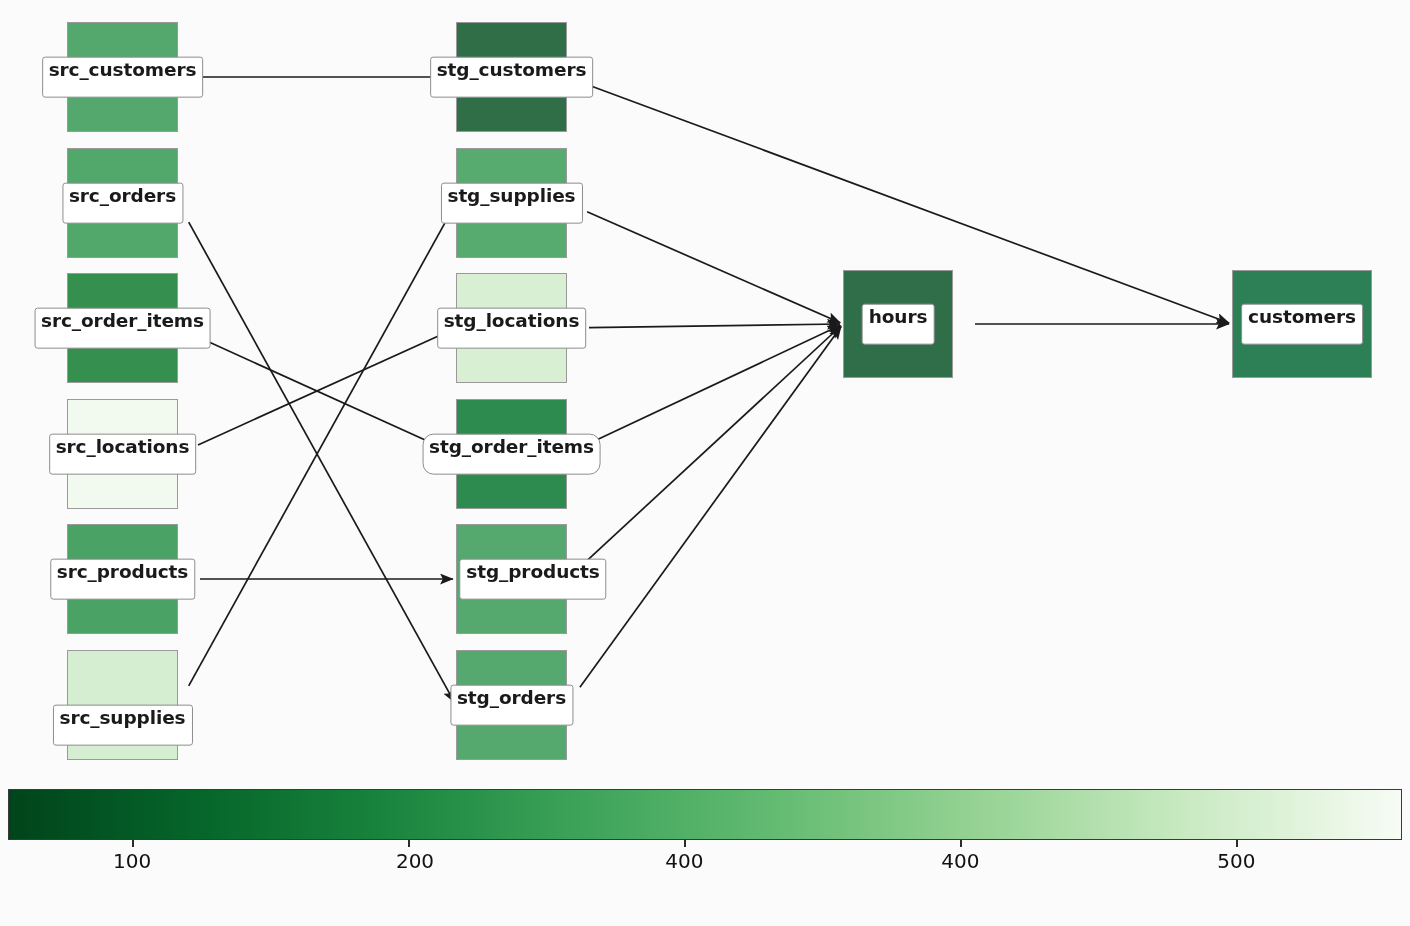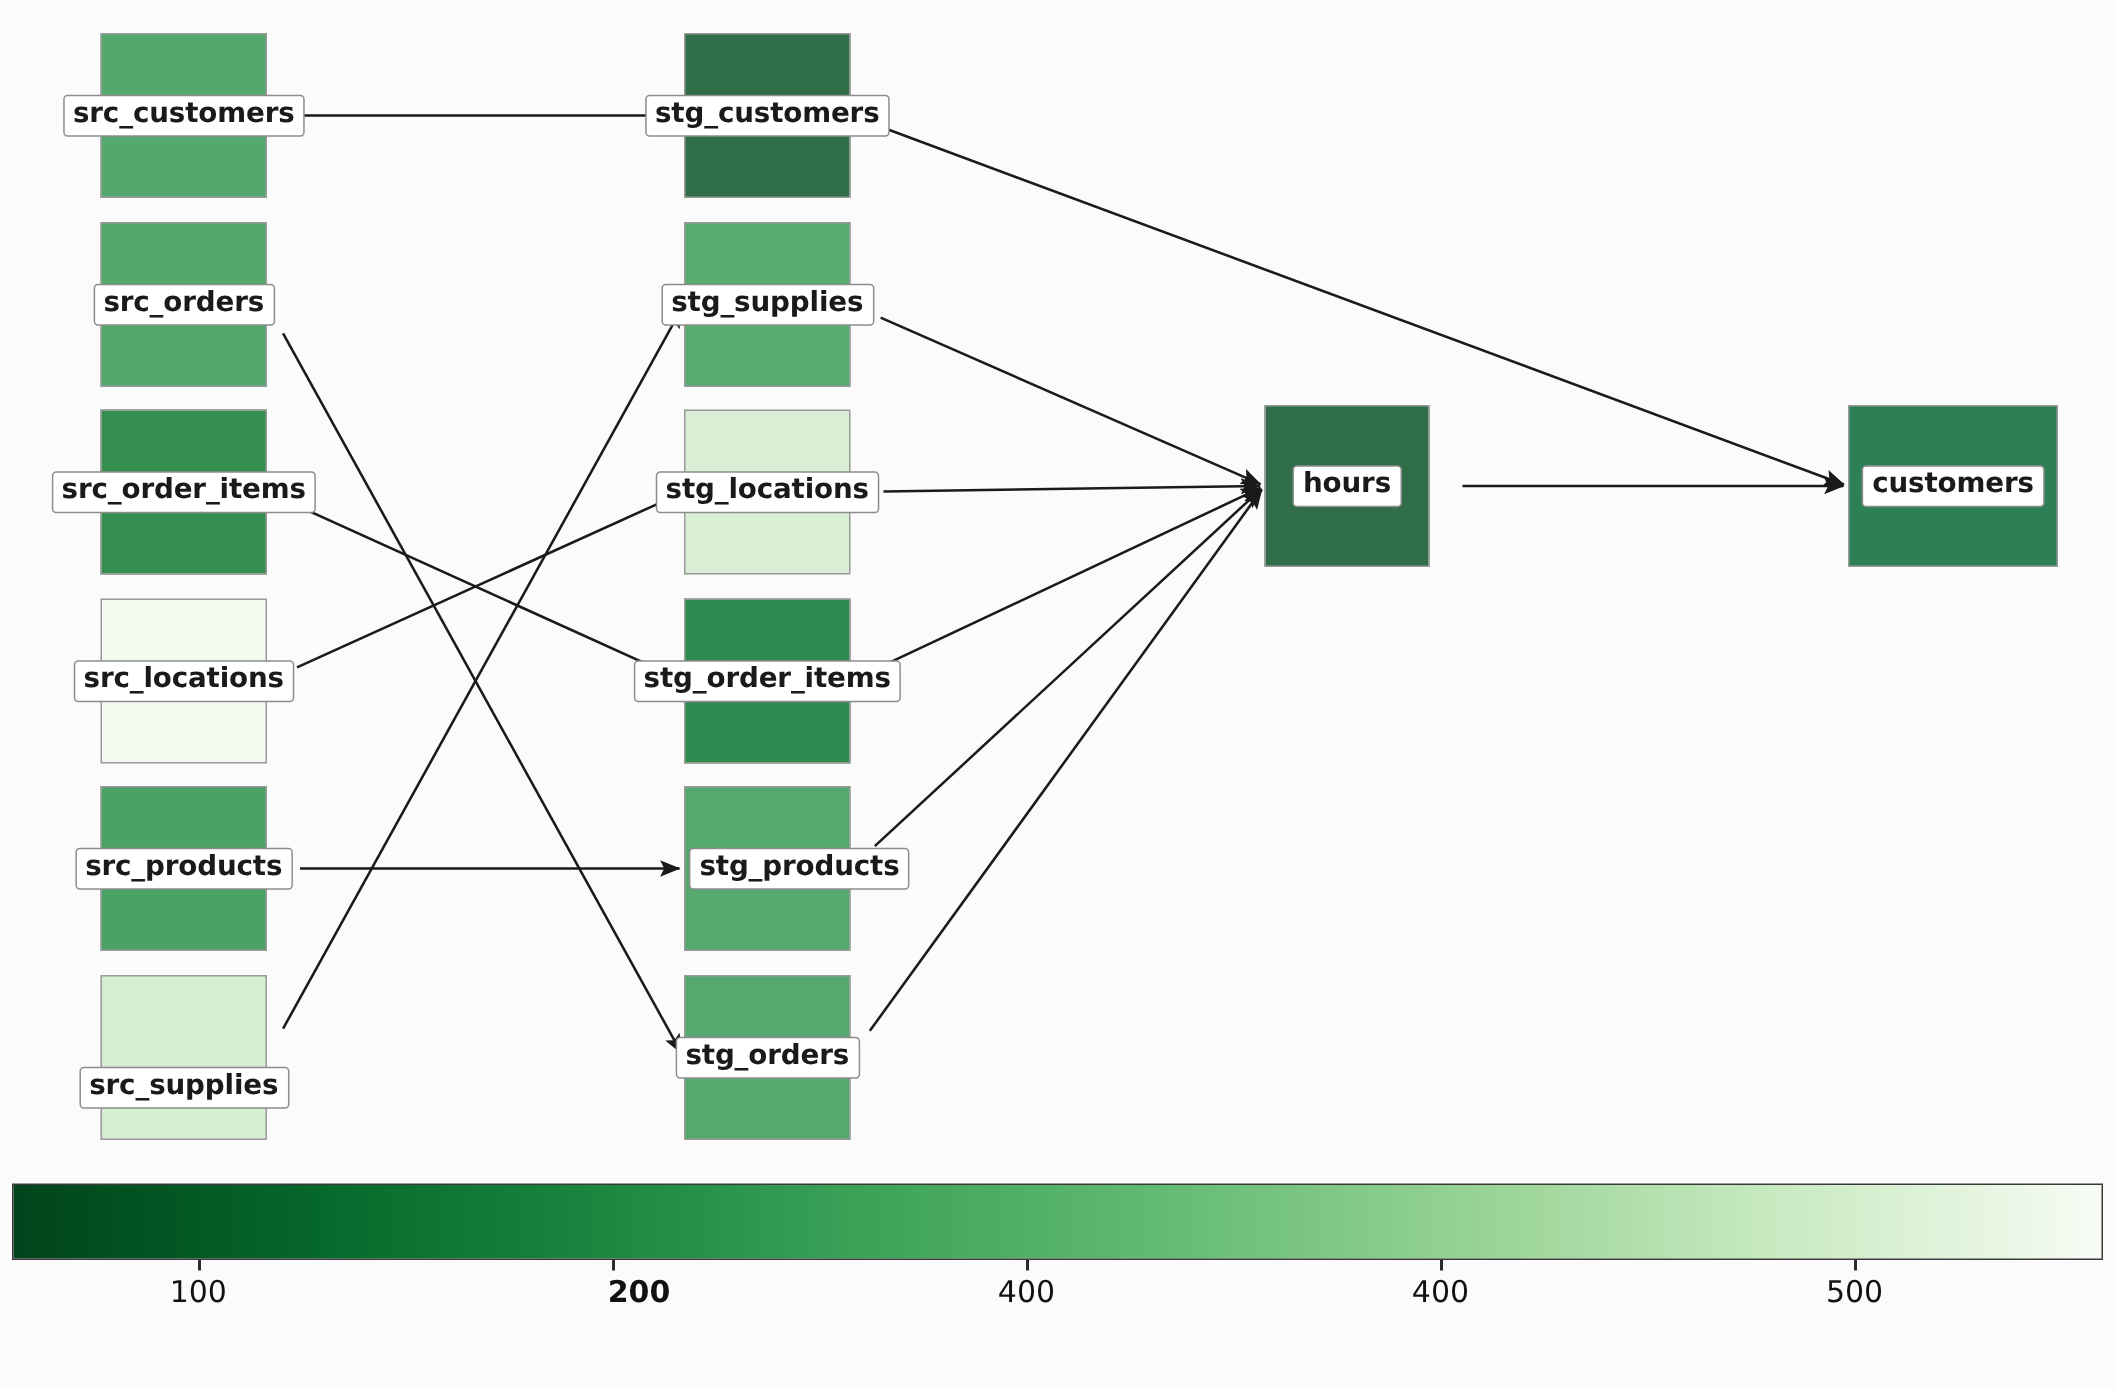--- a/index.html
+++ b/index.html
@@ -17,21 +17,21 @@
   #edges{position:absolute;left:0;top:0;width:1410px;height:780px;}
 
   .node{position:absolute;box-sizing:border-box;border:1.3px solid #9a9a9a;}
 
   .node-label{
     position:absolute;
     transform:translate(-50%,-50%);
     background:#ffffff;
     border:1.6px solid #8d8d8d;
     border-radius:3px;
-    padding:2px 6px 3px 6px;
+    padding:2px 6px 16px 6px;
     font-size:18.5px;
     font-weight:bold;
     color:#1a1a1a;
     white-space:nowrap;
     line-height:1.12;
     letter-spacing:-0.1px;
   }
 
   
   #cbar-wrap{position:absolute;left:0;top:780px;width:1290px;height:146px;}
@@ -102,35 +102,35 @@
     <div id="label-layer">
         <div class="node-label" style="left: 122.5px; top: 77px;">src_customers</div>
         <div class="node-label" style="left: 122.5px; top: 203px; text-align: center;">src_orders</div>
         <div class="node-label" style="left: 122.5px; top: 328px;">src_order_items</div>
         <div class="node-label" style="left: 122.5px; top: 454px;">src_locations</div>
         <div class="node-label" style="left: 122.5px; top: 579px;">src_products</div>
         <div class="node-label" style="left: 122.5px; top: 705px; margin-top: 20px;">src_supplies</div>
         <div class="node-label" style="left: 511.5px; top: 77px;">stg_customers</div>
         <div class="node-label" style="left: 511.5px; top: 203px;">stg_supplies</div>
         <div class="node-label" style="left: 511.5px; top: 328px;">stg_locations</div>
-        <div class="node-label" style="left: 511.5px; top: 454px;">stg_order_items</div>
+        <div class="node-label" style="left: 511.5px; top: 454px; border-radius: 11px;">stg_order_items</div>
         <div class="node-label" style="left: 533px; top: 579px;">stg_products</div>
         <div class="node-label" style="left: 511.5px; top: 705px;">stg_orders</div>
         <div class="node-label" style="left: 898px; top: 324px;">hours</div>
         <div class="node-label" style="left: 1302px; top: 324px;">customers</div>
       </div>
   </div>
 
   <div id="cbar-wrap">
     <div id="cbar" style="background: linear-gradient(to right, rgb(0, 68, 27) 0%, rgb(5, 100, 41) 13%, rgb(23, 130, 60) 26%, rgb(58, 161, 87) 40%, rgb(99, 187, 114) 55%, rgb(151, 211, 148) 70%, rgb(199, 233, 192) 84%, rgb(229, 245, 224) 94%, rgb(247, 252, 245) 100%);"></div>
     <div id="cbar-ticks">
         <div class="tickmark" style="left: 124.218px;"></div>
         <div class="ticklabel" style="left: 124.218px;">100</div>
         <div class="tickmark" style="left: 400.257px;"></div>
-        <div class="ticklabel" style="left: 418px; font-weight: bold;">200</div>
+        <div class="ticklabel" style="left: 407px;">200</div>
         <div class="tickmark" style="left: 676.297px;"></div>
         <div class="ticklabel" style="left: 676.297px;">400</div>
         <div class="tickmark" style="left: 952.337px;"></div>
         <div class="ticklabel" style="left: 952.337px;">400</div>
         <div class="tickmark" style="left: 1228.38px;"></div>
         <div class="ticklabel" style="left: 1228.38px;">500</div>
       </div>
   </div>
 
 </div>

